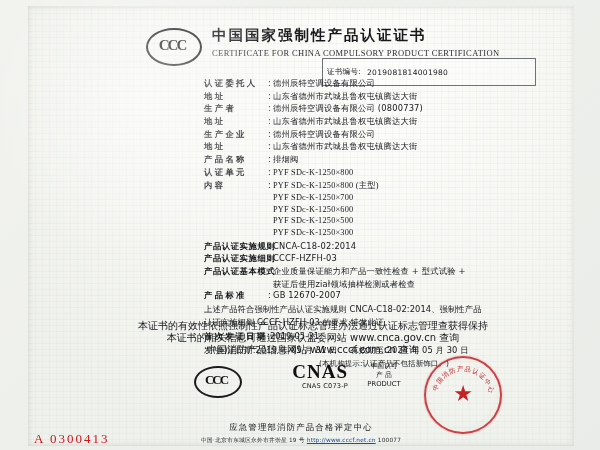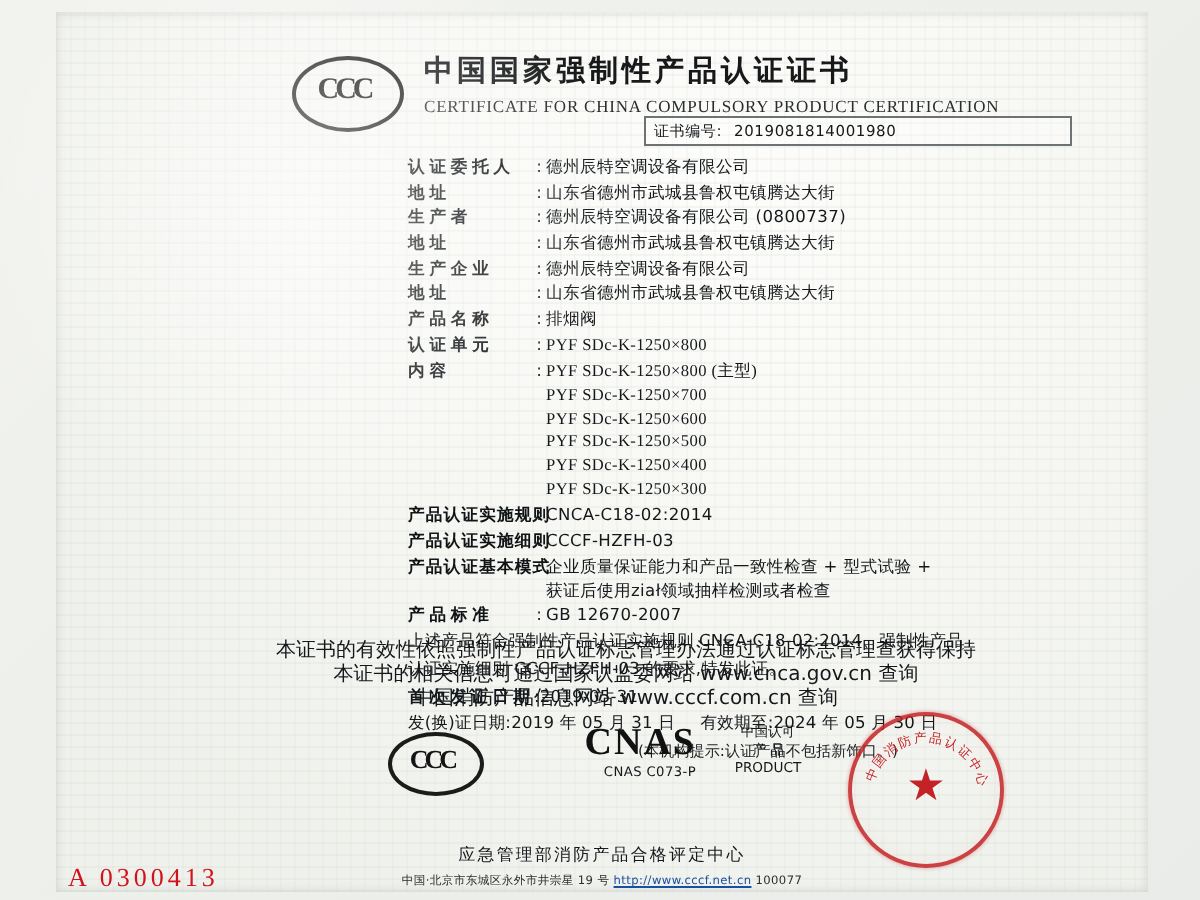--- a/index.html
+++ b/index.html
@@ -54,21 +54,21 @@
   .title-cn{
     position:absolute;left:184px;top:8px;
     font-size:14.5px;font-weight:bold;color:#16181a;letter-spacing:2px;
   }
   .title-en{
     position:absolute;left:184px;top:30px;
     font-size:8.5px;color:#2a2d30;letter-spacing:.4px;
     font-family:"Liberation Serif",serif;
   }
   .certno-box{
-    position:absolute;left:294px;top:52px;width:214px;height:15px;
+    position:absolute;left:294px;top:52px;width:214px;height:28px;
     border:1px solid #6d7374;background:rgba(255,255,255,.35);
     font-size:7.5px;color:#15191b;
     display:flex;align-items:center;padding-left:4px;box-sizing:border-box;
     letter-spacing:.3px;
   }
   .certno-box .lbl{margin-right:6px;}
 
   
   .body{
     position:absolute;left:176px;top:72px;width:360px;
@@ -211,21 +211,20 @@
       </div>
 
       <div class="row">
         <span class="k">内容</span>
         <span class="c">:</span>
         <span class="v ital">PYF SDc-K-1250×800 (主型)</span>
       </div>
       <div class="sub ital">PYF SDc-K-1250×700</div>
       <div class="sub ital">PYF SDc-K-1250×600</div>
       <div class="sub ital">PYF SDc-K-1250×500</div>
-      <div class="sub ital">PYF SDc-K-1250×400</div>
       <div class="sub ital">PYF SDc-K-1250×300</div>
 
       <div class="row" style="margin-top:2px;">
         <span class="k wide">产品认证实施规则</span>
         <span class="c">:</span>
         <span class="v">CNCA-C18-02:2014</span>
       </div>
       <div class="row">
         <span class="k wide">产品认证实施细则</span>
         <span class="c">:</span>

